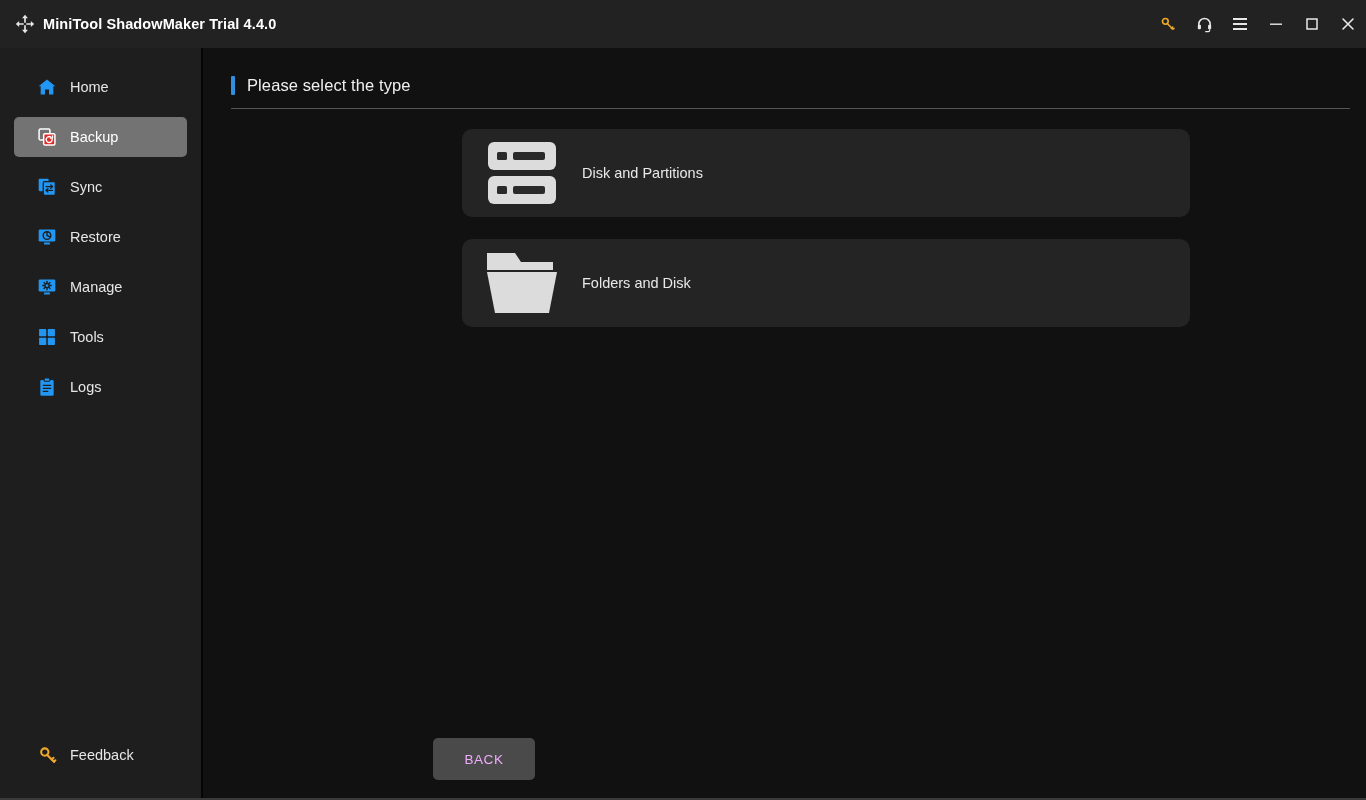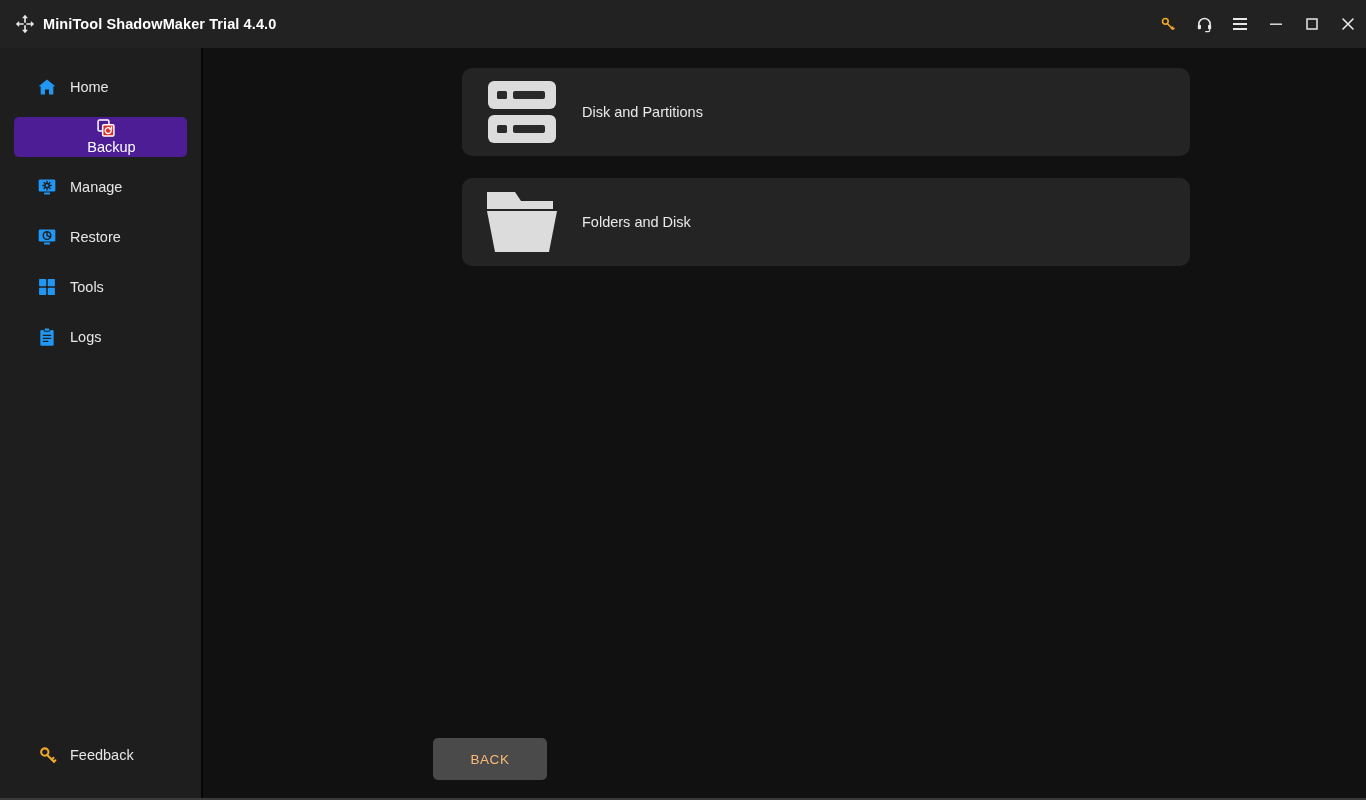--- a/index.html
+++ b/index.html
@@ -52,21 +52,21 @@
     position: relative;
   }
   .nav-item {
     height: 40px; margin: 5px 14px;
     border-radius: 5px;
     display: flex; align-items: center;
     padding-left: 22px;
     cursor: pointer;
     color: #e8e8e8;
   }
-  .nav-item.active, .nav-item.active:hover { background: #4c1d95; flex-direction: column; }
+  .nav-item.active, .nav-item.active:hover { background: #737373; }
   .nav-ico {
     width: 22px; height: 22px; flex: 0 0 22px;
     display: flex; align-items: center; justify-content: center;
     margin-right: 12px;
   }
   .nav-label { font-size: 14.5px; color: #e6e6e6; }
   .nav-item.active .nav-label { color: #ffffff; }
 
   .nav-bottom { margin-top: auto; padding-bottom: 18px; }
 
@@ -99,22 +99,22 @@
     margin-bottom: 22px;
   }
   .card-ico {
     width: 120px; flex: 0 0 120px;
     display: flex; align-items: center; justify-content: center;
   }
   .card-label { color: #e9e9e9; font-size: 14.5px; }
 
   .footer { margin-top: auto; padding: 0 0 18px 230px; }
   .back-btn {
-    width: 114px; height: 42px;
-    background: #4a4a4a; color: #fdba74;
+    width: 102px; height: 42px;
+    background: #4a4a4a; color: #f0abfc;
     border: none; border-radius: 5px;
     font-family: "Liberation Sans", sans-serif;
     font-size: 13.5px; letter-spacing: .6px;
     cursor: pointer;
   }
 </style>
 </head>
 <body>
 
 <div class="app">
@@ -189,20 +189,43 @@
           <svg width="20" height="20" viewBox="0 0 24 24">
             <rect x="2.5" y="2.5" width="13" height="13" rx="1.5" fill="none" stroke="#ffffff" stroke-width="1.8"></rect>
             <rect x="8" y="8" width="13.5" height="13.5" rx="1.5" fill="#e02b2b" stroke="#ffffff" stroke-width="1.8"></rect>
             <path d="M18.2 14.8 A3.6 3.6 0 1 1 16.3 11.9" fill="none" stroke="#ffffff" stroke-width="1.7" stroke-linecap="round"></path>
             <path d="M18.6 10.6 L18.6 13.2 L16 13.2" fill="none" stroke="#ffffff" stroke-width="1.7" stroke-linecap="round" stroke-linejoin="round"></path>
           </svg>
         </span>
         <span class="nav-label">Backup</span>
       </div>
 
+      <div class="nav-item">
+        <span class="nav-ico">
+          <svg width="20" height="20" viewBox="0 0 24 24">
+            <rect x="2" y="2" width="12" height="15" rx="1.4" fill="#2196f3"></rect>
+            <rect x="7.5" y="5.5" width="14.5" height="16.5" rx="1.6" fill="#2196f3" stroke="#1e1e1e" stroke-width="1.5"></rect>
+            <path d="M11 11.5 L18.5 11.5 M16.5 9.5 L18.8 11.5 L16.5 13.5" fill="none" stroke="#1e1e1e" stroke-width="1.5" stroke-linecap="round" stroke-linejoin="round"></path>
+            <path d="M18.5 16 L11 16 M13 14 L10.7 16 L13 18" fill="none" stroke="#1e1e1e" stroke-width="1.5" stroke-linecap="round" stroke-linejoin="round"></path>
+          </svg>
+        </span>
+        <span class="nav-label">Sync</span>
+      </div>
+
+      <div class="nav-item">
+        <span class="nav-ico">
+          <svg width="20" height="20" viewBox="0 0 24 24">
+            <rect x="2" y="3" width="20" height="14.5" rx="1.6" fill="#2196f3"></rect>
+            <rect x="8.5" y="18.6" width="7" height="2.4" fill="#2196f3"></rect>
+            <circle cx="12" cy="10.2" r="4.6" fill="none" stroke="#1e1e1e" stroke-width="1.7"></circle>
+            <path d="M12 6.6 L12 10.2 L15 11.6" fill="none" stroke="#1e1e1e" stroke-width="1.7" stroke-linecap="round"></path>
+          </svg>
+        </span>
+        <span class="nav-label">Restore</span>
+      </div>
 
       <div class="nav-item">
         <span class="nav-ico">
           <svg width="20" height="20" viewBox="0 0 24 24">
             <rect x="2" y="3" width="20" height="14.5" rx="1.6" fill="#2196f3"></rect>
             <rect x="8.5" y="18.6" width="7" height="2.4" fill="#2196f3"></rect>
             <circle cx="12" cy="10.2" r="2.5" fill="none" stroke="#1e1e1e" stroke-width="1.7"></circle>
             <g stroke="#1e1e1e" stroke-width="1.7" stroke-linecap="round">
               <path d="M12 5.2 L12 6.6"></path>
                 <path d="M12 13.8 L12 15.2"></path>
@@ -214,32 +237,20 @@
                 <path d="M9.5 12.7 L8.5 13.7"></path>
             </g>
           </svg>
         </span>
         <span class="nav-label">Manage</span>
       </div>
 
       <div class="nav-item">
         <span class="nav-ico">
           <svg width="20" height="20" viewBox="0 0 24 24">
-            <rect x="2" y="3" width="20" height="14.5" rx="1.6" fill="#2196f3"></rect>
-            <rect x="8.5" y="18.6" width="7" height="2.4" fill="#2196f3"></rect>
-            <circle cx="12" cy="10.2" r="4.6" fill="none" stroke="#1e1e1e" stroke-width="1.7"></circle>
-            <path d="M12 6.6 L12 10.2 L15 11.6" fill="none" stroke="#1e1e1e" stroke-width="1.7" stroke-linecap="round"></path>
-          </svg>
-        </span>
-        <span class="nav-label">Restore</span>
-      </div>
-
-      <div class="nav-item">
-        <span class="nav-ico">
-          <svg width="20" height="20" viewBox="0 0 24 24">
             <rect x="2.5" y="2.5" width="8.6" height="8.6" rx="0.8" fill="#2196f3"></rect>
             <rect x="12.9" y="2.5" width="8.6" height="8.6" rx="0.8" fill="#2196f3"></rect>
             <rect x="2.5" y="12.9" width="8.6" height="8.6" rx="0.8" fill="#2196f3"></rect>
             <rect x="12.9" y="12.9" width="8.6" height="8.6" rx="0.8" fill="#2196f3"></rect>
           </svg>
         </span>
         <span class="nav-label">Tools</span>
       </div>
 
       <div class="nav-item">
@@ -267,20 +278,24 @@
               <path d="M20.2 19.9 L22 18.1" stroke="#f0a92a" stroke-width="2.6" stroke-linecap="round"></path>
             </svg>
           </span>
           <span class="nav-label">Feedback</span>
         </div>
       </div>
     </div>
 
     <div class="content">
 
+      <div class="page-head">
+        <span class="accent-bar"></span>
+        <span class="page-title">Please select the type</span>
+      </div>
 
       <div class="cards">
 
         <div class="card">
           <span class="card-ico">
             <svg width="72" height="66" viewBox="0 0 72 66">
               <rect x="2" y="2" width="68" height="28" rx="6" fill="#dcdcdc"></rect>
               <rect x="11" y="12" width="10" height="8" rx="1.5" fill="#2a2a2a"></rect>
               <rect x="27" y="12" width="32" height="8" rx="2" fill="#2a2a2a"></rect>
               <rect x="2" y="36" width="68" height="28" rx="6" fill="#dcdcdc"></rect>

